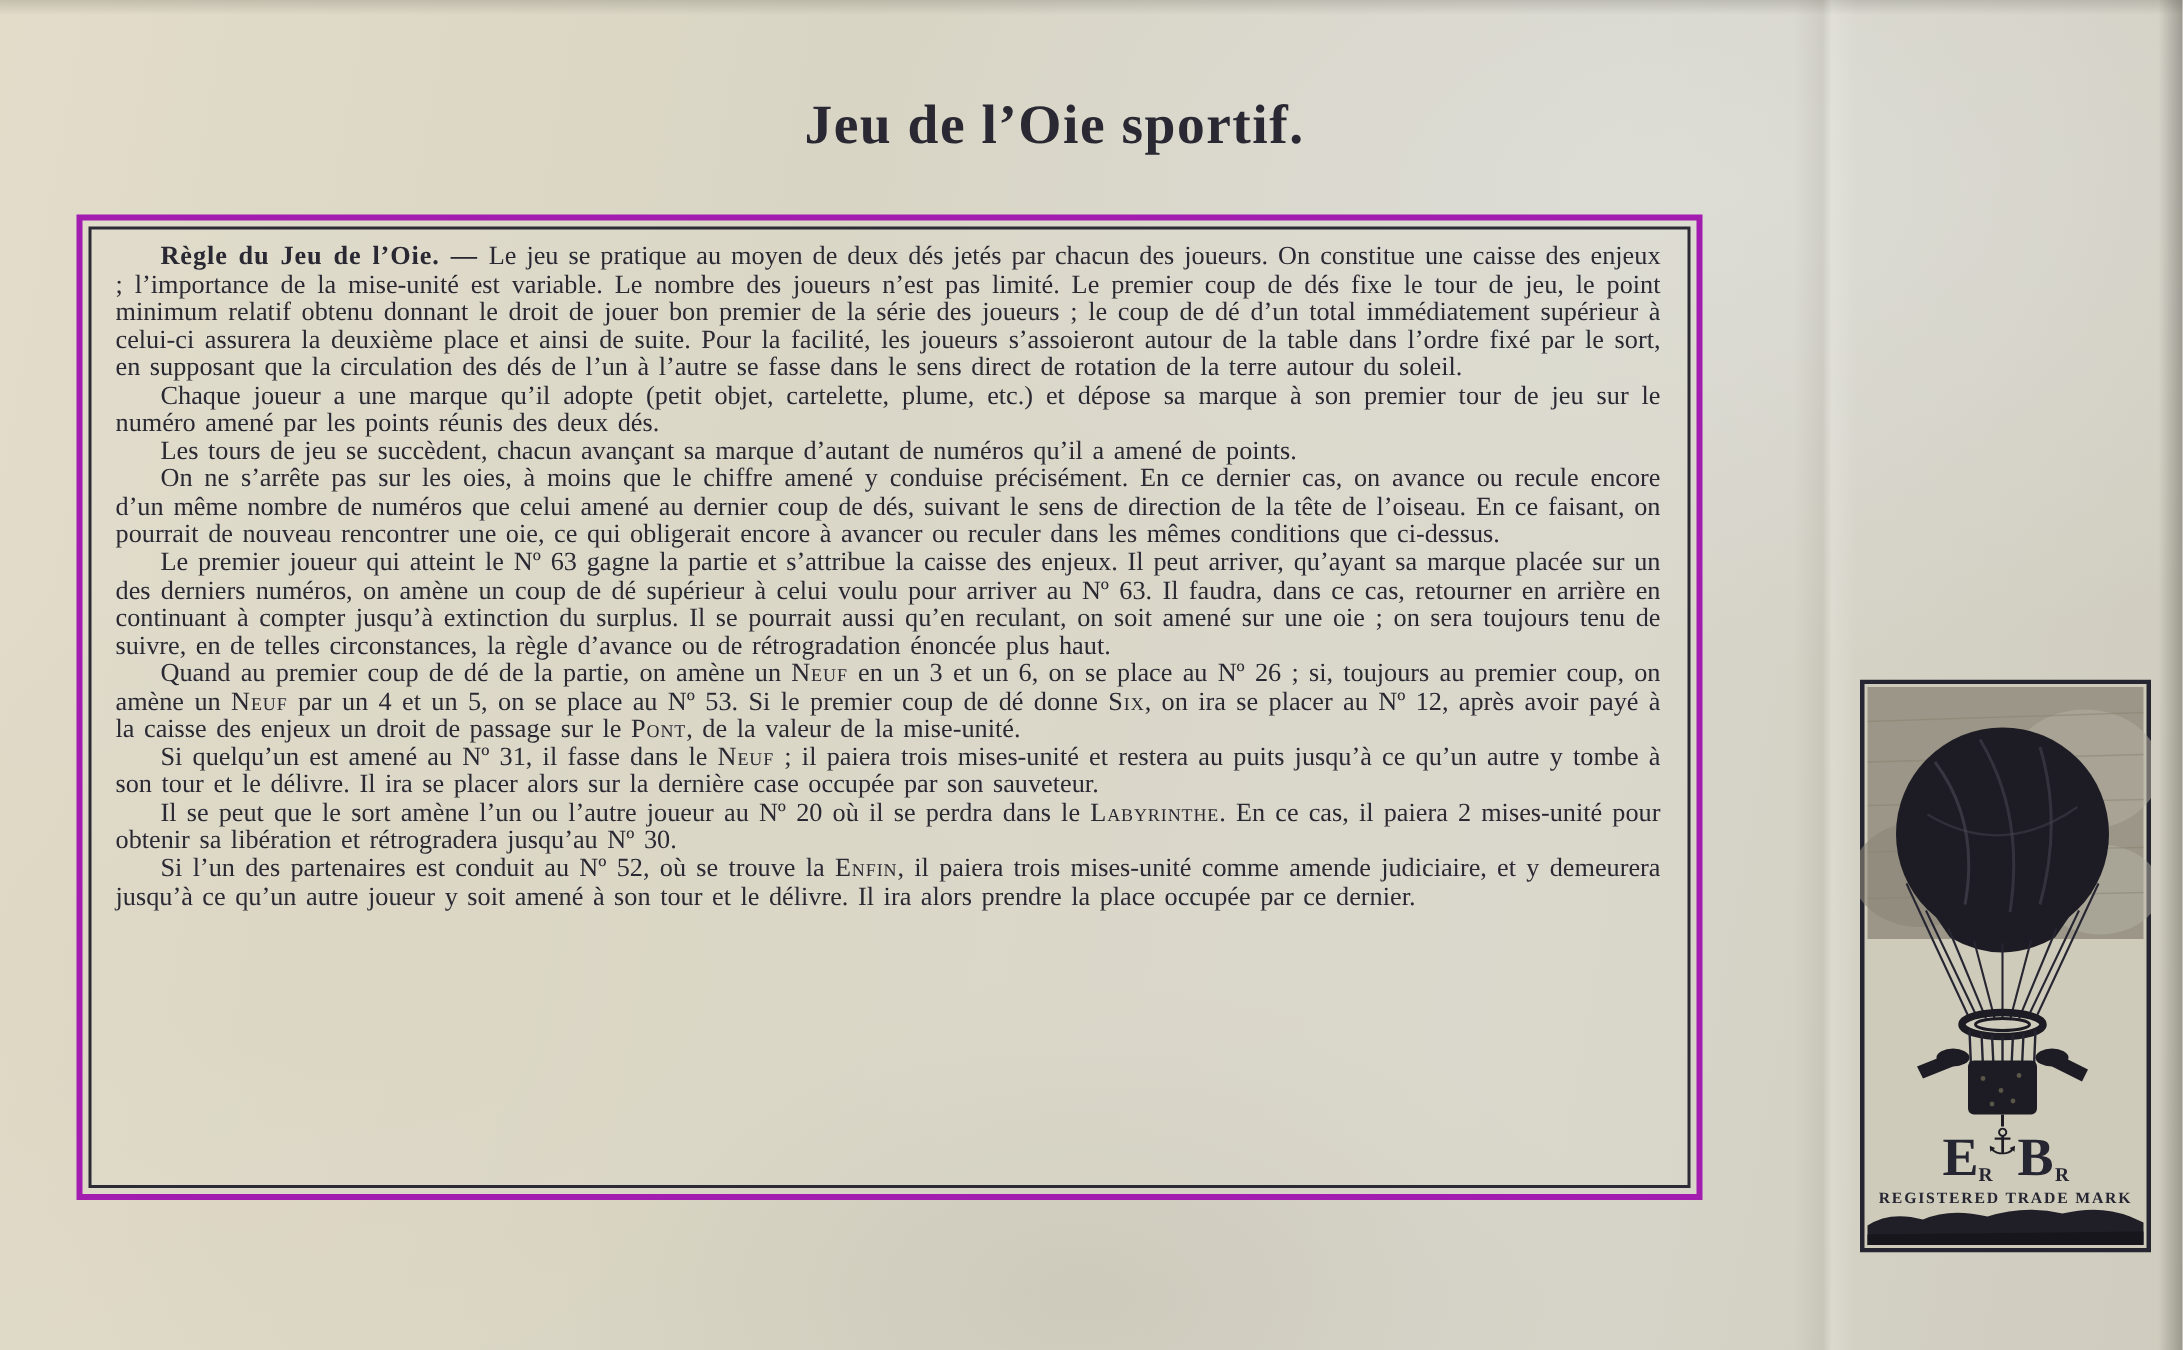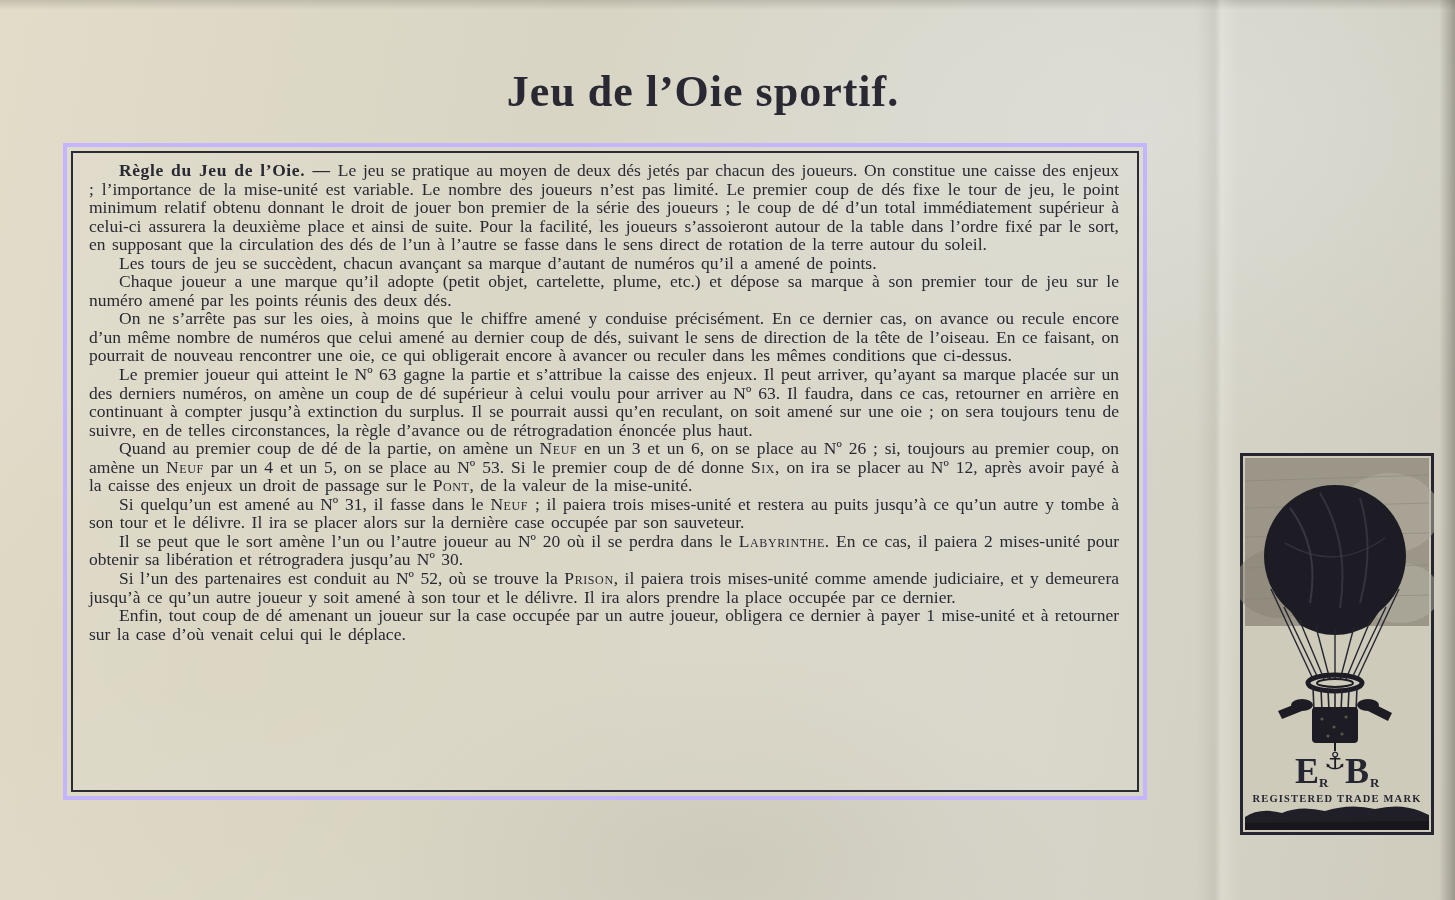--- a/index.html
+++ b/index.html
@@ -26,28 +26,28 @@
     position:absolute;top:0;left:0;width:100%;height:10px;
     background:linear-gradient(to bottom, rgba(60,58,50,.18), rgba(0,0,0,0));
   }
   .fold-crease{
     position:absolute;top:0;left:1196px;width:42px;height:900px;
     background:linear-gradient(to right, rgba(0,0,0,0), rgba(120,116,104,.12) 45%, rgba(255,255,250,.18) 60%, rgba(0,0,0,0));
   }
   .page-title{
     position:absolute;top:40px;left:0;width:1406px;
     text-align:center;
-    font-size:44px;line-height:1.05;
+    font-size:37px;line-height:1.05;
     color:var(--ink);
     letter-spacing:1px;
   }
   .rules-box{
-    position:absolute;left:63px;top:143px;width:1084px;min-height:657px;
+    position:absolute;left:51px;top:143px;width:1084px;min-height:657px;
     box-sizing:border-box;
-    border:4px solid #c4b5fd;
+    border:4px solid #a21caf;
     padding:4px;
     background:rgba(224,220,206,.35);
   }
   .rules-box-inner{
     box-sizing:border-box;
     width:100%;min-height:641px;
     border:2px solid #2b2a35;
     padding:8px 18px 14px 16px;
   }
   .rule-par{
@@ -78,29 +78,28 @@
 <div class="edge-shade-top"></div>
 <div class="fold-crease"></div>
 <div class="edge-shade-right"></div>
 
 <h1 class="page-title">Jeu de l’Oie sportif.</h1>
 
 <div class="rules-box">
   <div class="rules-box-inner">
 
   <p class="rule-par"><span class="lead">Règle du Jeu de l’Oie. — </span><span>Le jeu se pratique au moyen de deux dés jetés par chacun des joueurs. On constitue une caisse des enjeux ; l’importance de la mise-unité est variable. Le nombre des joueurs n’est pas limité. Le premier coup de dés fixe le tour de jeu, le point minimum relatif obtenu donnant le droit de jouer bon premier de la série des joueurs ; le coup de dé d’un total immédiatement supérieur à celui-ci assurera la deuxième place et ainsi de suite. Pour la facilité, les joueurs s’assoieront autour de la table dans l’ordre fixé par le sort, en supposant que la circulation des dés de l’un à l’autre se fasse dans le sens direct de rotation de la terre autour du soleil.</span></p>
+      <p class="rule-par"><span>Chaque joueur a une marque qu’il adopte (petit objet, cartelette, plume, etc.) et dépose sa marque à son premier tour de jeu sur le numéro amené par les points réunis des deux dés.</span></p>
       <p class="rule-par"><span>Les tours de jeu se succèdent, chacun avançant sa marque d’autant de numéros qu’il a amené de points.</span></p>
-      <p class="rule-par"><span>Chaque joueur a une marque qu’il adopte (petit objet, cartelette, plume, etc.) et dépose sa marque à son premier tour de jeu sur le numéro amené par les points réunis des deux dés.</span></p>
       <p class="rule-par"><span>On ne s’arrête pas sur les oies, à moins que le chiffre amené y conduise précisément. En ce dernier cas, on avance ou recule encore d’un même nombre de numéros que celui amené au dernier coup de dés, suivant le sens de direction de la tête de l’oiseau. En ce faisant, on pourrait de nouveau rencontrer une oie, ce qui obligerait encore à avancer ou reculer dans les mêmes conditions que ci-dessus.</span></p>
       <p class="rule-par"><span>Le premier joueur qui atteint le Nº 63 gagne la partie et s’attribue la caisse des enjeux. Il peut arriver, qu’ayant sa marque placée sur un des derniers numéros, on amène un coup de dé supérieur à celui voulu pour arriver au Nº 63. Il faudra, dans ce cas, retourner en arrière en continuant à compter jusqu’à extinction du surplus. Il se pourrait aussi qu’en reculant, on soit amené sur une oie ; on sera toujours tenu de suivre, en de telles circonstances, la règle d’avance ou de rétrogradation énoncée plus haut.</span></p>
       <p class="rule-par"><span>Quand au premier coup de dé de la partie, on amène un </span><span class="sc">Neuf</span><span> en un 3 et un 6, on se place au Nº 26 ; si, toujours au premier coup, on amène un </span><span class="sc">Neuf</span><span> par un 4 et un 5, on se place au Nº 53. Si le premier coup de dé donne </span><span class="sc">Six</span><span>, on ira se placer au Nº 12, après avoir payé à la caisse des enjeux un droit de passage sur le </span><span class="sc">Pont</span><span>, de la valeur de la mise-unité.</span></p>
       <p class="rule-par"><span>Si quelqu’un est amené au Nº 31, il fasse dans le </span><span class="sc">Neuf</span><span> ; il paiera trois mises-unité et restera au puits jusqu’à ce qu’un autre y tombe à son tour et le délivre. Il ira se placer alors sur la dernière case occupée par son sauveteur.</span></p>
       <p class="rule-par"><span>Il se peut que le sort amène l’un ou l’autre joueur au Nº 20 où il se perdra dans le </span><span class="sc">Labyrinthe</span><span>. En ce cas, il paiera 2 mises-unité pour obtenir sa libération et rétrogradera jusqu’au Nº 30.</span></p>
-      <p class="rule-par"><span>Si l’un des partenaires est conduit au Nº 52, où se trouve la </span><span class="sc">Prison</span><span>, il paiera trois mises-unité comme amende judiciaire, et y demeurera jusqu’à ce qu’un autre joueur y soit amené à son tour et le délivre. Il ira alors prendre la place occupée par ce dernier.</span></p>
-      <p class="rule-par"><span>Enfin, tout coup de dé amenant un joueur sur la case occupée par un autre joueur, obligera ce dernier à payer 1 mise-unité et à retourner sur la case d’où venait celui qui le déplace.</span></p>
+      <p class="rule-par"><span>Si l’un des partenaires est conduit au Nº 52, où se trouve la </span><span class="sc">Enfin</span><span>, il paiera trois mises-unité comme amende judiciaire, et y demeurera jusqu’à ce qu’un autre joueur y soit amené à son tour et le délivre. Il ira alors prendre la place occupée par ce dernier.</span></p>
     </div>
 </div>
 
 <div class="trademark">
   <svg viewBox="0 0 194 382" xmlns="http://www.w3.org/2000/svg">
 
     <rect x="1.5" y="1.5" width="191" height="379" fill="#cfcbba" stroke="#262532" stroke-width="3"></rect>
 
     <g>
       <rect x="5" y="5" width="184" height="168" fill="#9b9687"></rect>

